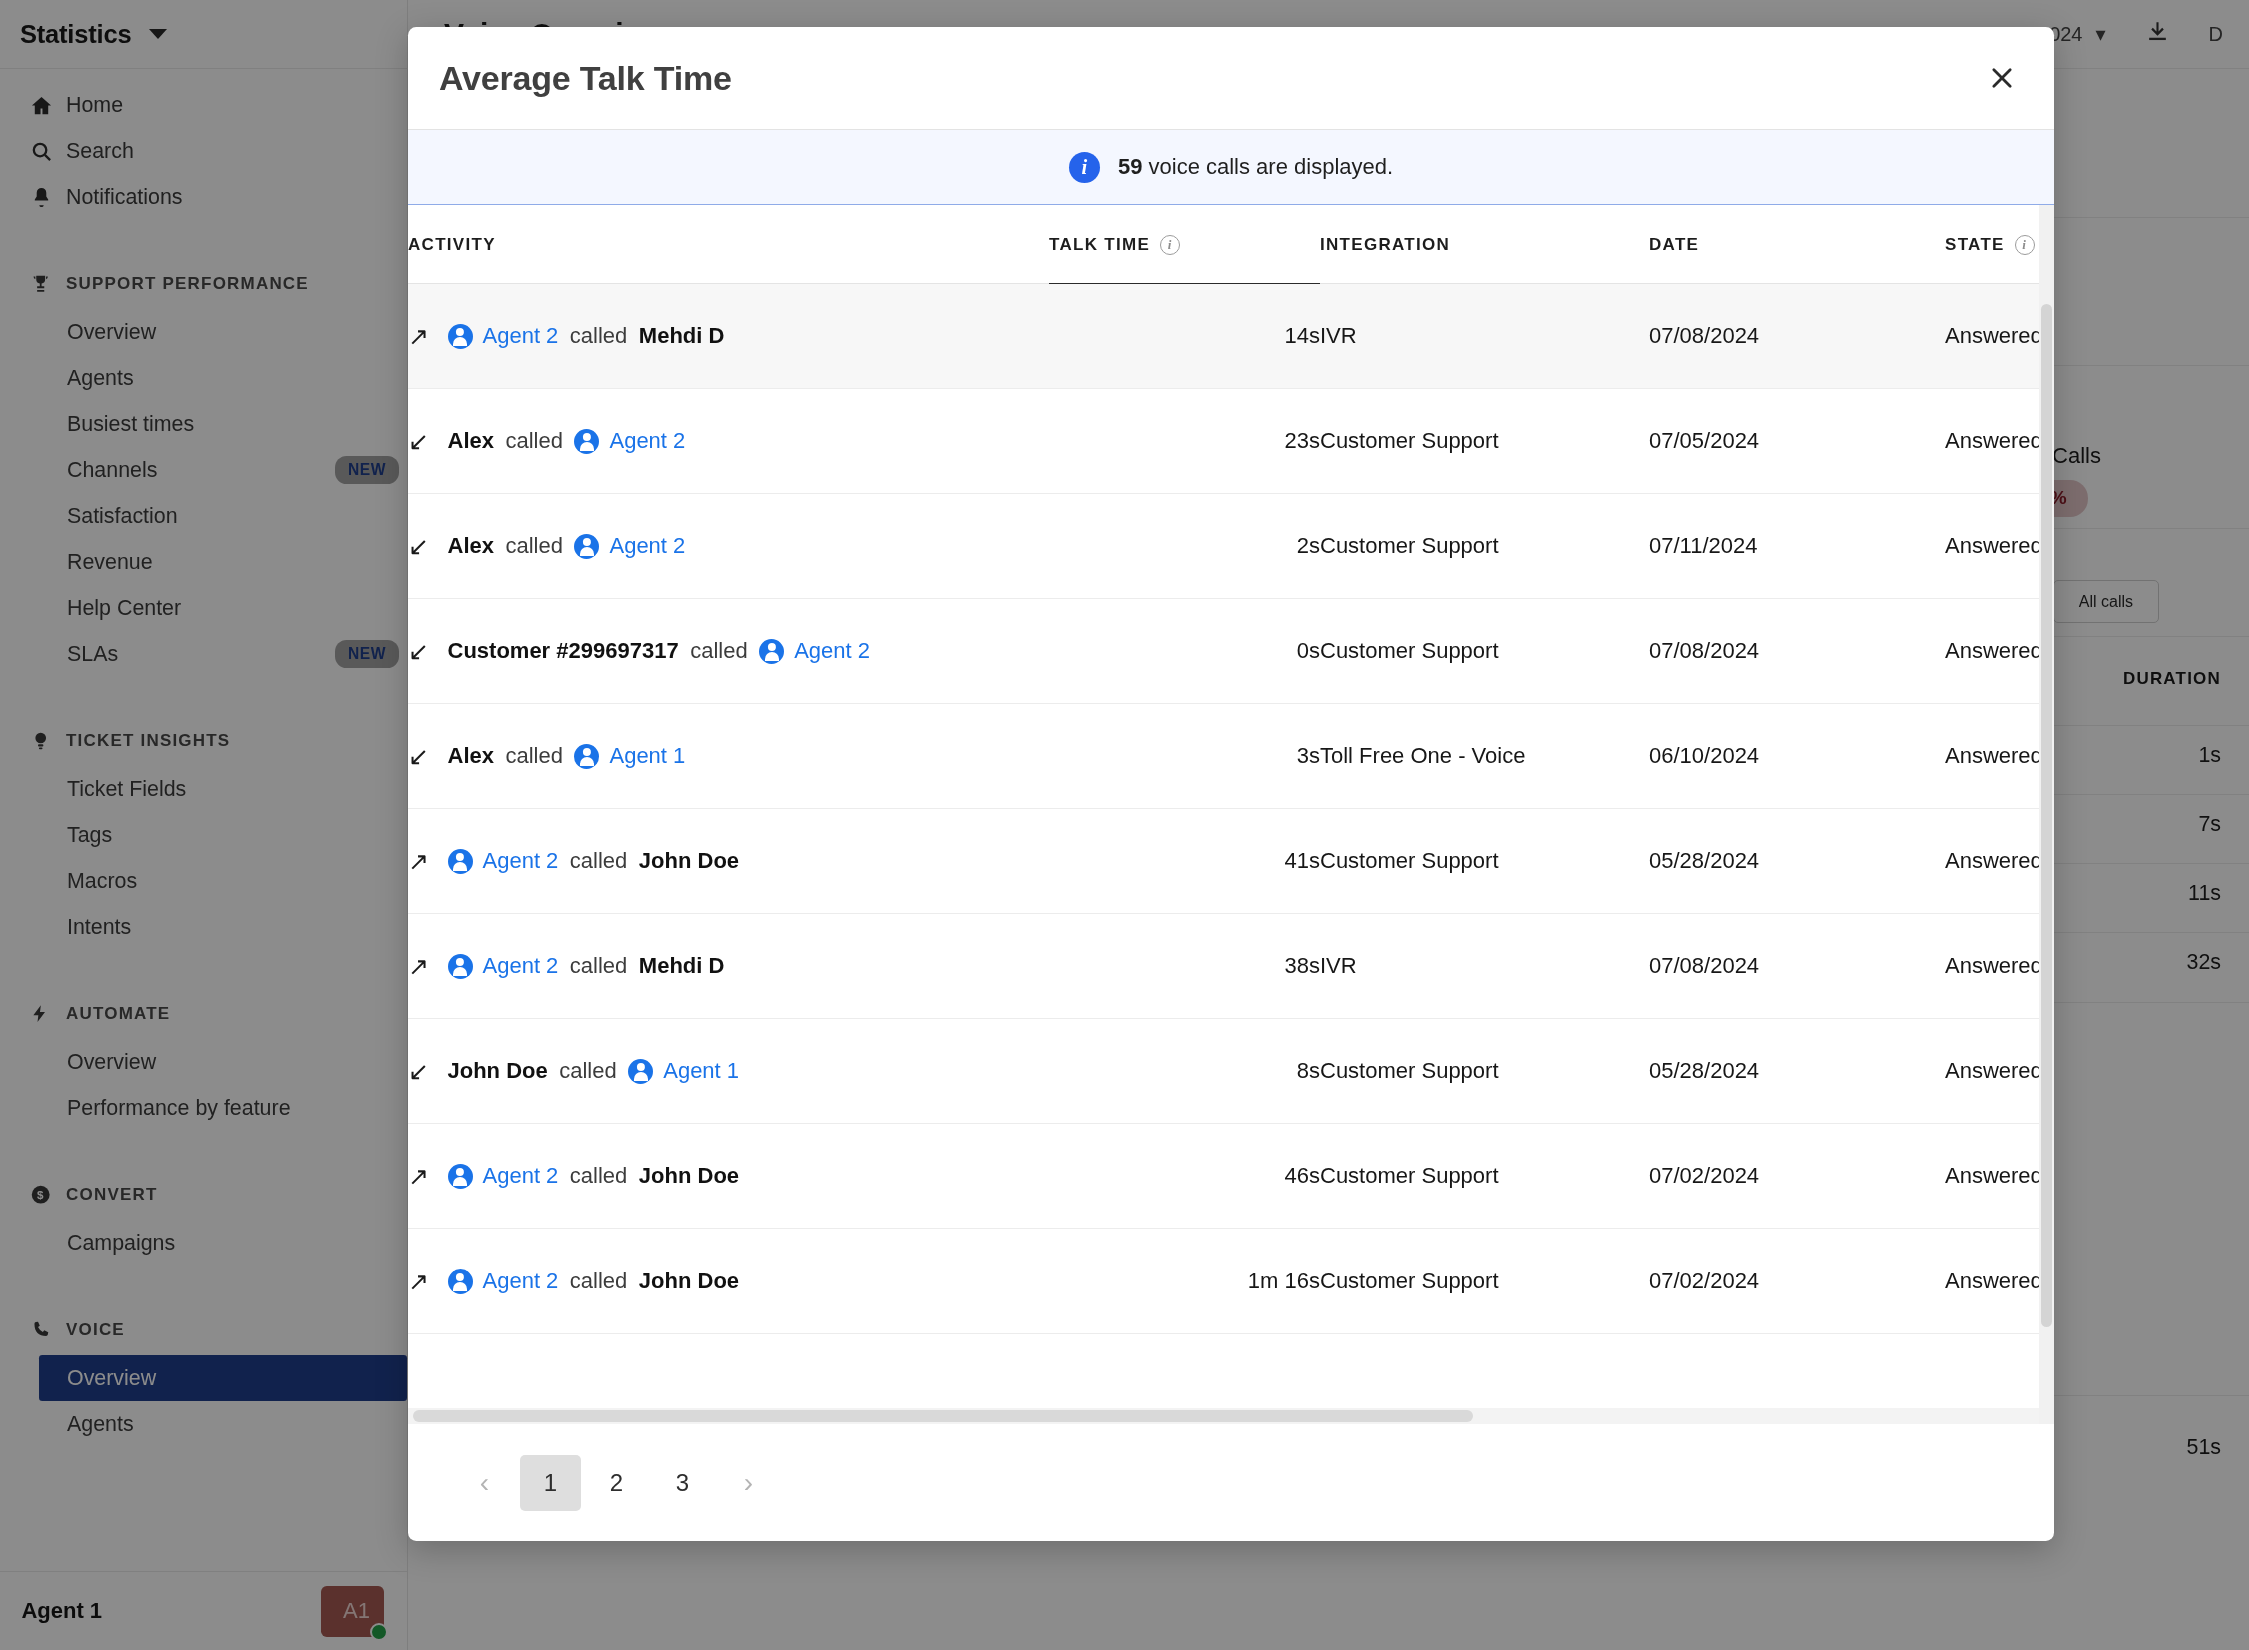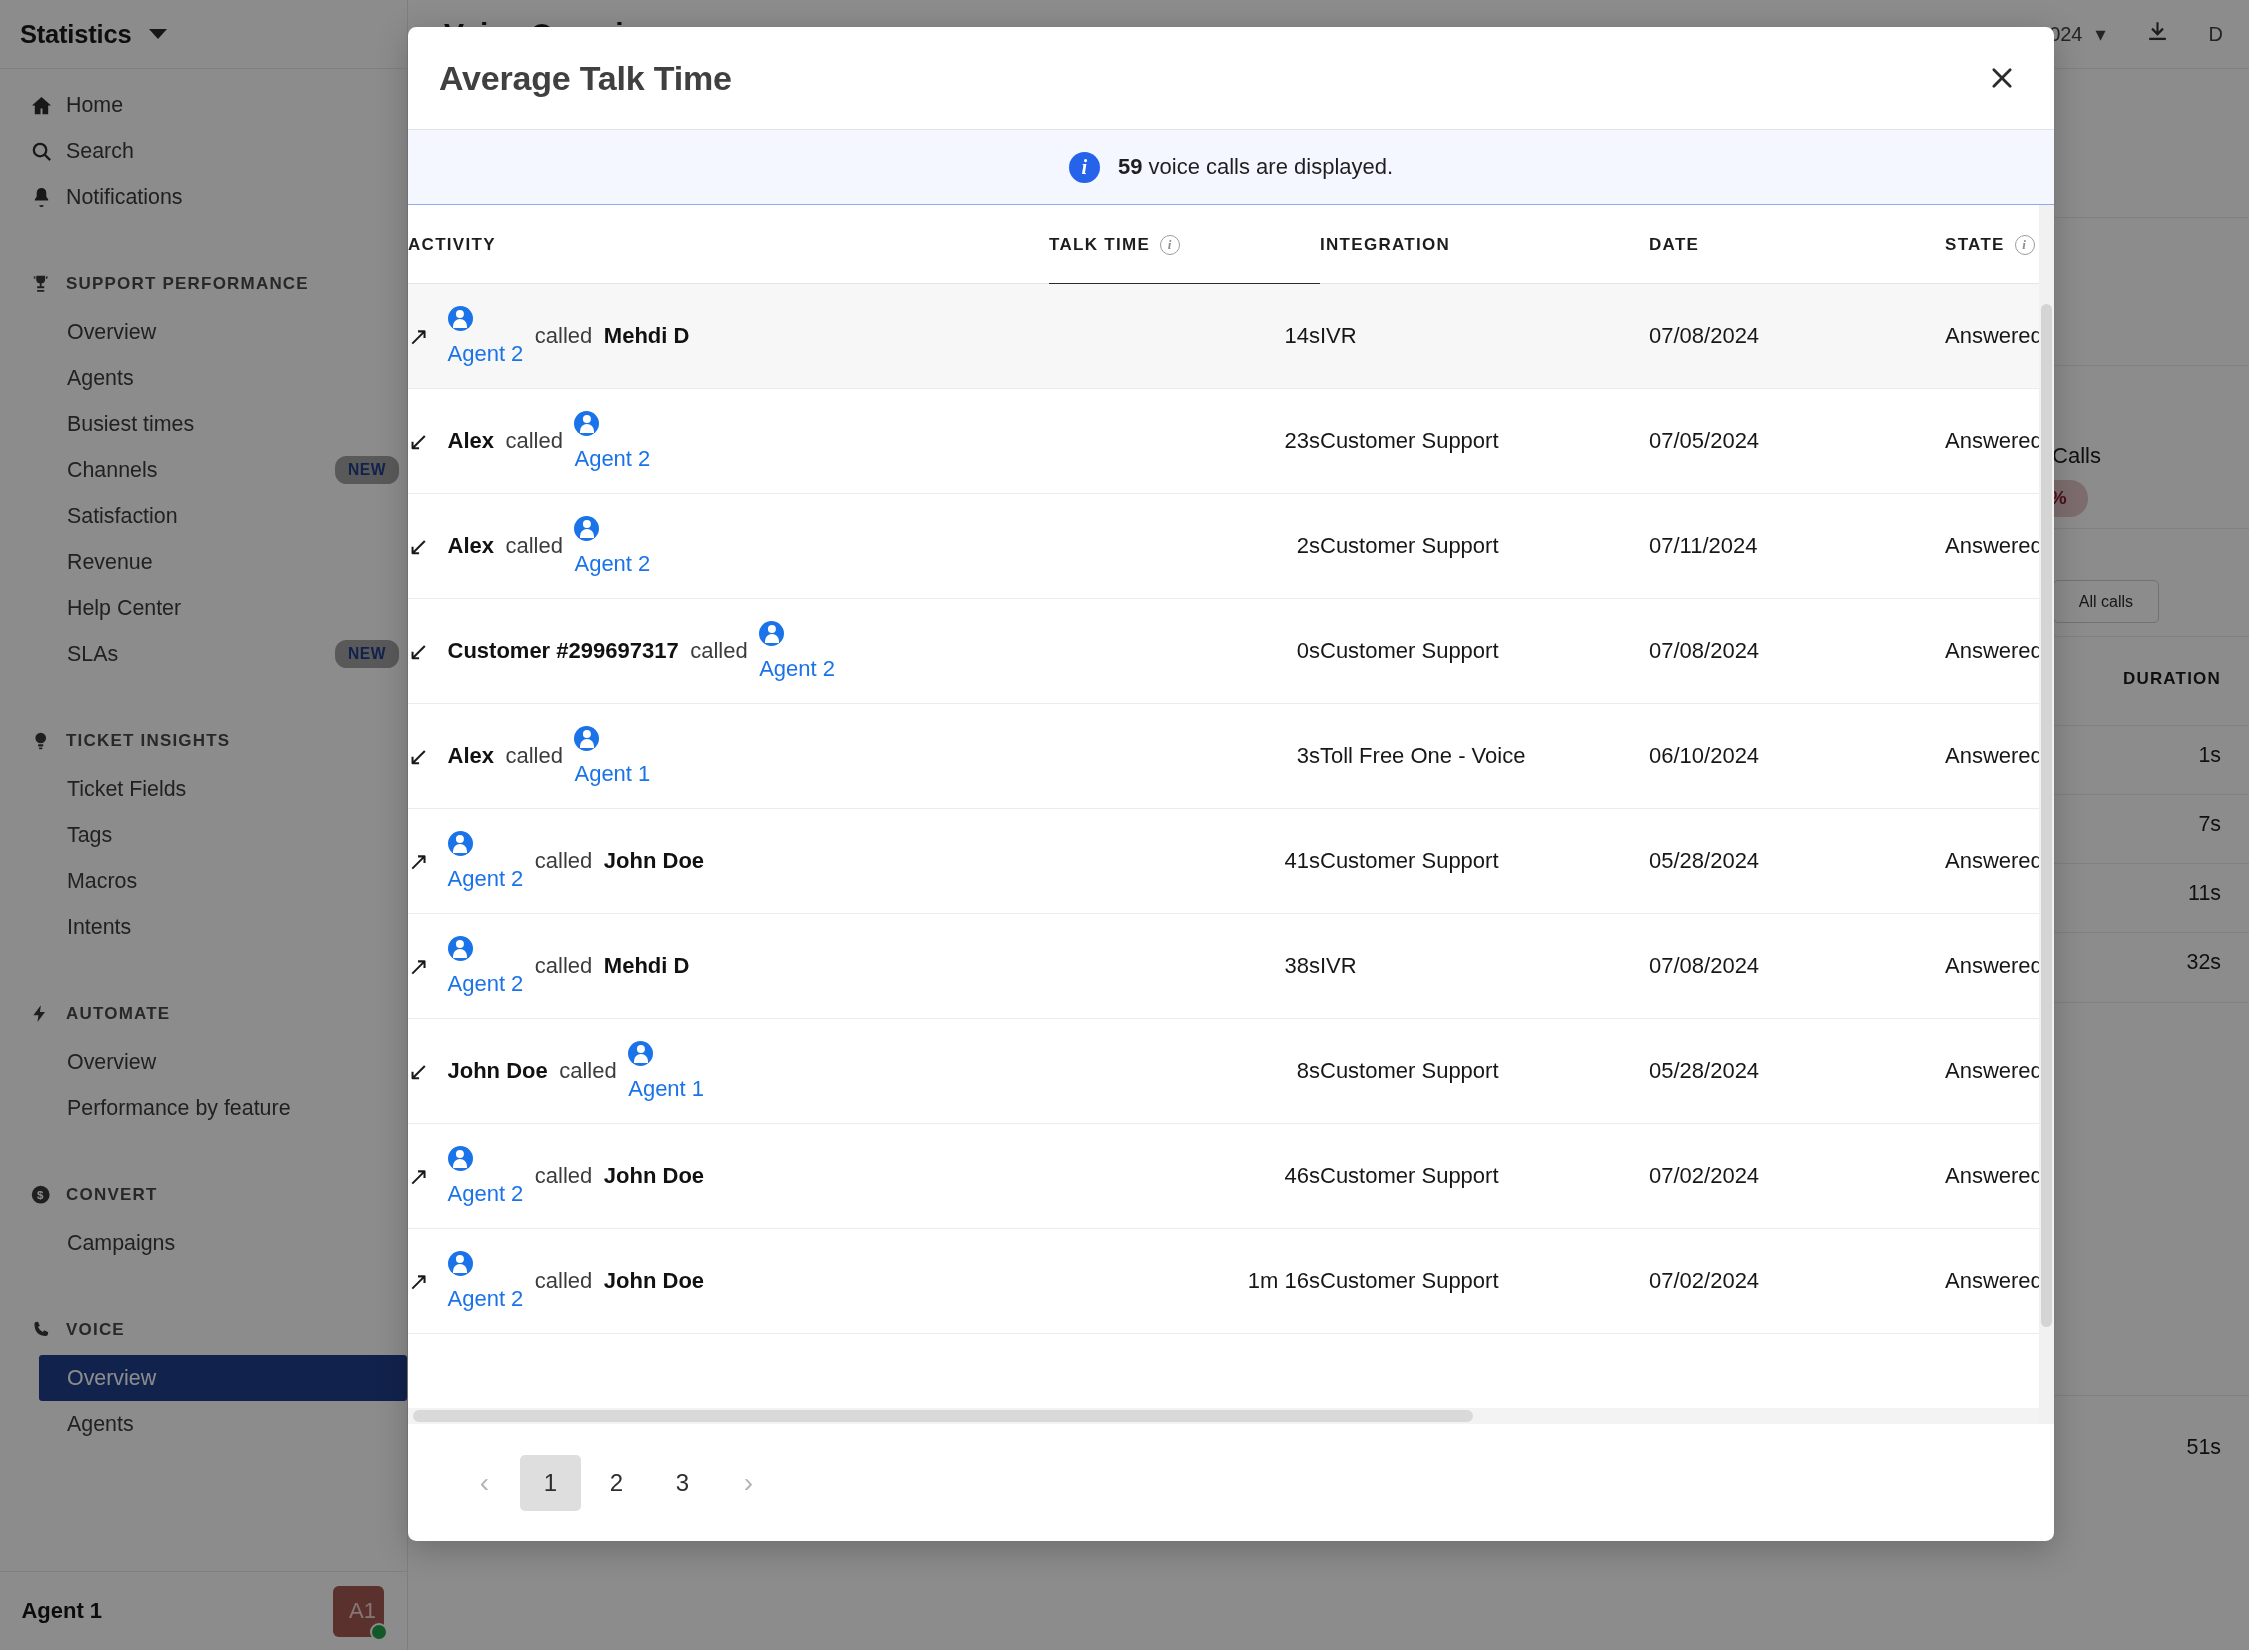--- a/index.html
+++ b/index.html
@@ -72,21 +72,21 @@
   .sb-footer {
     position: absolute; bottom: 0; left: 0; right: 0;
     height: 79px;
     display: flex; align-items: center; justify-content: space-between;
     padding: 0 23px 0 21.4px;
     border-top: 0.8px solid #e9e9e9;
   }
   .sb-footer .nm { font-size: 22px; font-weight: 700; color: #171717; }
   .avatar {
     position: relative;
-    width: 51px; height: 51px; border-radius: 5.8px;
+    width: 63px; height: 51px; border-radius: 5.8px;
     background: #a65a52; color: #f0d7d4;
     display: flex; align-items: center; justify-content: center;
     font-size: 22px; font-weight: 500; padding-left: 8px;
   }
   .avatar .dot {
     position: absolute; right: -4.1px; bottom: -4.1px;
     width: 18px; height: 18px; border-radius: 50%;
     background: #24a148; border: 2.5px solid #ffffff;
   }
 
@@ -213,21 +213,21 @@
     vertical-align: middle;
   }
   tr.row-hl td { background: #f7f7f7; }
   td.c-activity { padding-left: 30px; }
   td.c-talk { text-align: right; padding-right: 15px; }
   td.c-integ { padding-left: 13px; }
   td.c-state { color: #1e7a52; }
 
   .act { display: flex; align-items: center; gap: 11.5px; white-space: nowrap; }
   .arrow { font-size: 25px; color: #1a1a1a; width: 28px; display: inline-block; }
-  .chip-person { display: inline-flex; align-items: flex-start; gap: 10px; color: #1a73e8; flex-direction: column; }
+  .chip-person { display: inline-flex; align-items: center; gap: 10px; color: #1a73e8; }
   .person-icon {
     width: 25px; height: 25px; border-radius: 50%;
     background: #1a73e8; position: relative; flex: 0 0 25px;
   }
   .person-icon::before {
     content: ""; position: absolute; left: 50%; top: 4.1px;
     transform: translateX(-50%);
     width: 8.2px; height: 8.2px; border-radius: 50%; background: #fff;
   }
   .person-icon::after {

